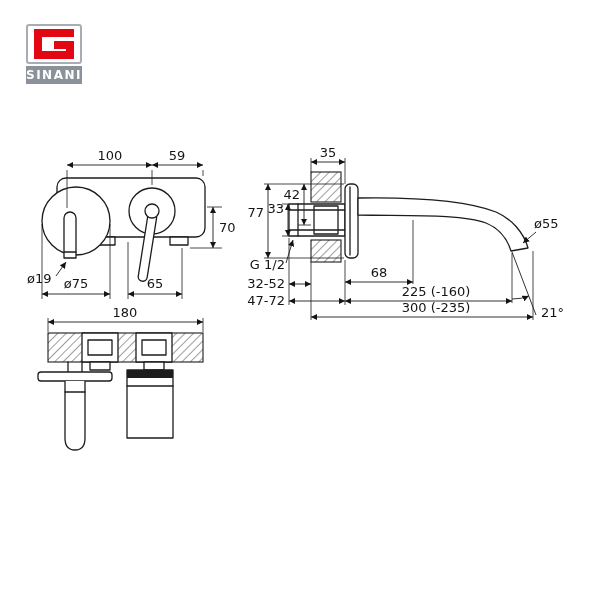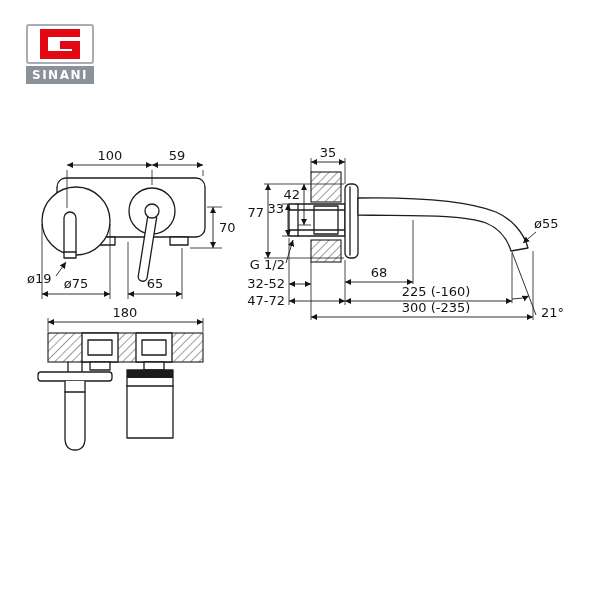--- a/index.html
+++ b/index.html
@@ -1,18 +1,18 @@
 <!DOCTYPE html>
 <html><head>
 <meta charset="utf-8">
 <style>
   html,body{margin:0;padding:0;background:#fff;}
   .page{position:relative;width:600px;height:600px;background:#ffffff;overflow:hidden;
         font-family:"DejaVu Sans","Liberation Sans",sans-serif;}
-  .logo{position:absolute;left:26px;top:24px;width:68px;}
+  .logo{position:absolute;left:26px;top:24px;width:56px;}
   .logo-g{height:36px;border:2px solid #a7adb3;border-radius:3px;background:#fff;
           display:flex;align-items:center;justify-content:center;}
   .logo-bar{margin-top:2px;background:#8a9199;color:#fff;font-weight:bold;
             font-size:12px;letter-spacing:1.5px;text-align:center;padding:2px 0;}
   svg.drawing{position:absolute;left:0;top:0;}
   .obj{fill:none;stroke:#1c1c1c;stroke-width:1.3;stroke-linejoin:round;stroke-linecap:round;}
   .objf{fill:#ffffff;stroke:#1c1c1c;stroke-width:1.3;stroke-linejoin:round;}
   .hatched{fill:url(#hatch);stroke:#1c1c1c;stroke-width:1.1;}
   .dim{stroke:#1c1c1c;stroke-width:0.9;fill:none;}
   .ext{stroke:#1c1c1c;stroke-width:0.8;fill:none;}

